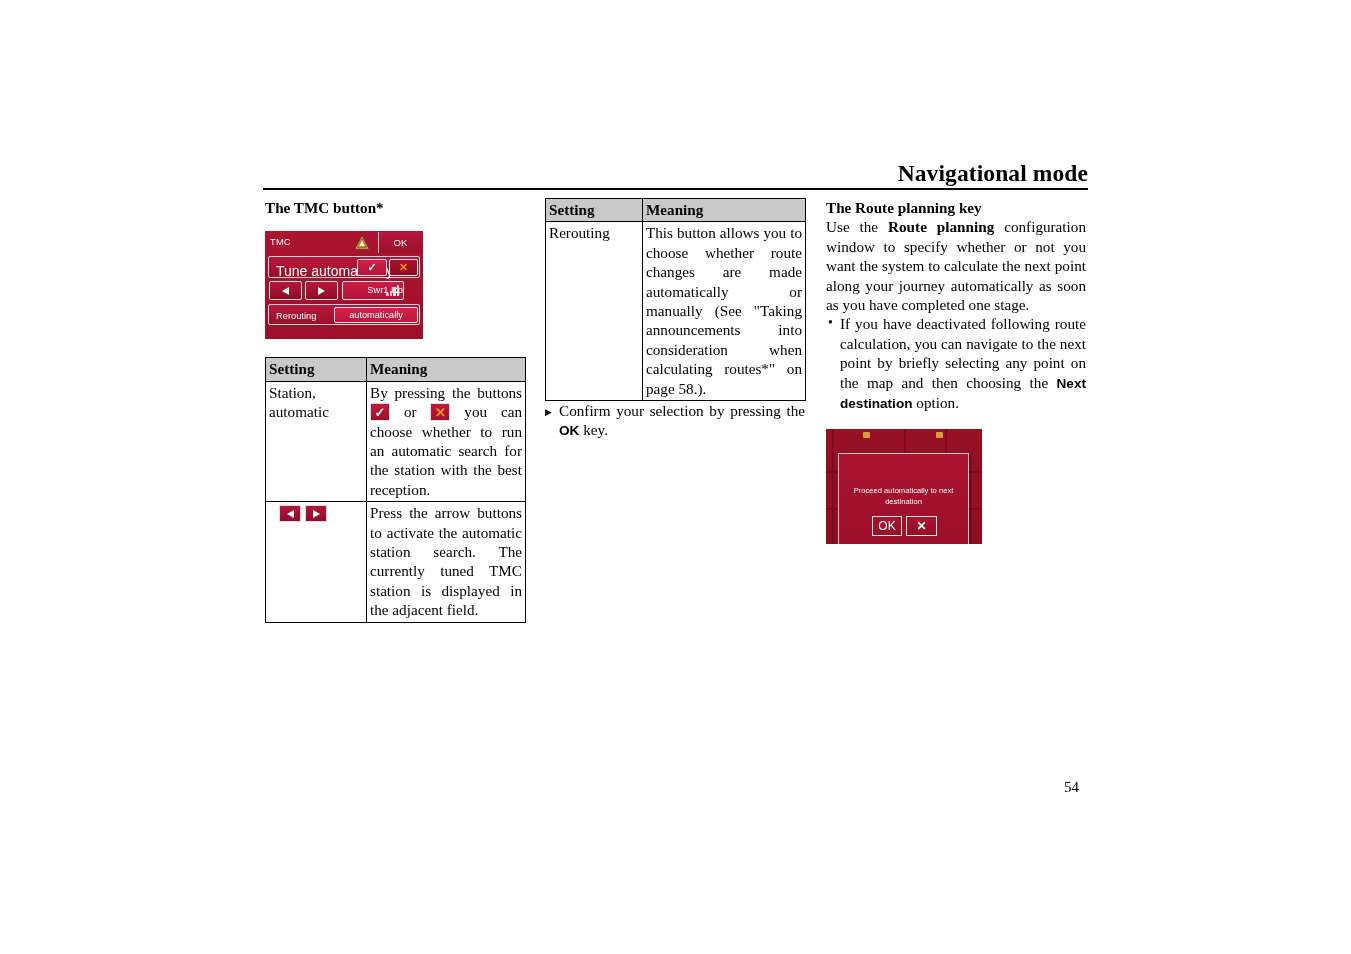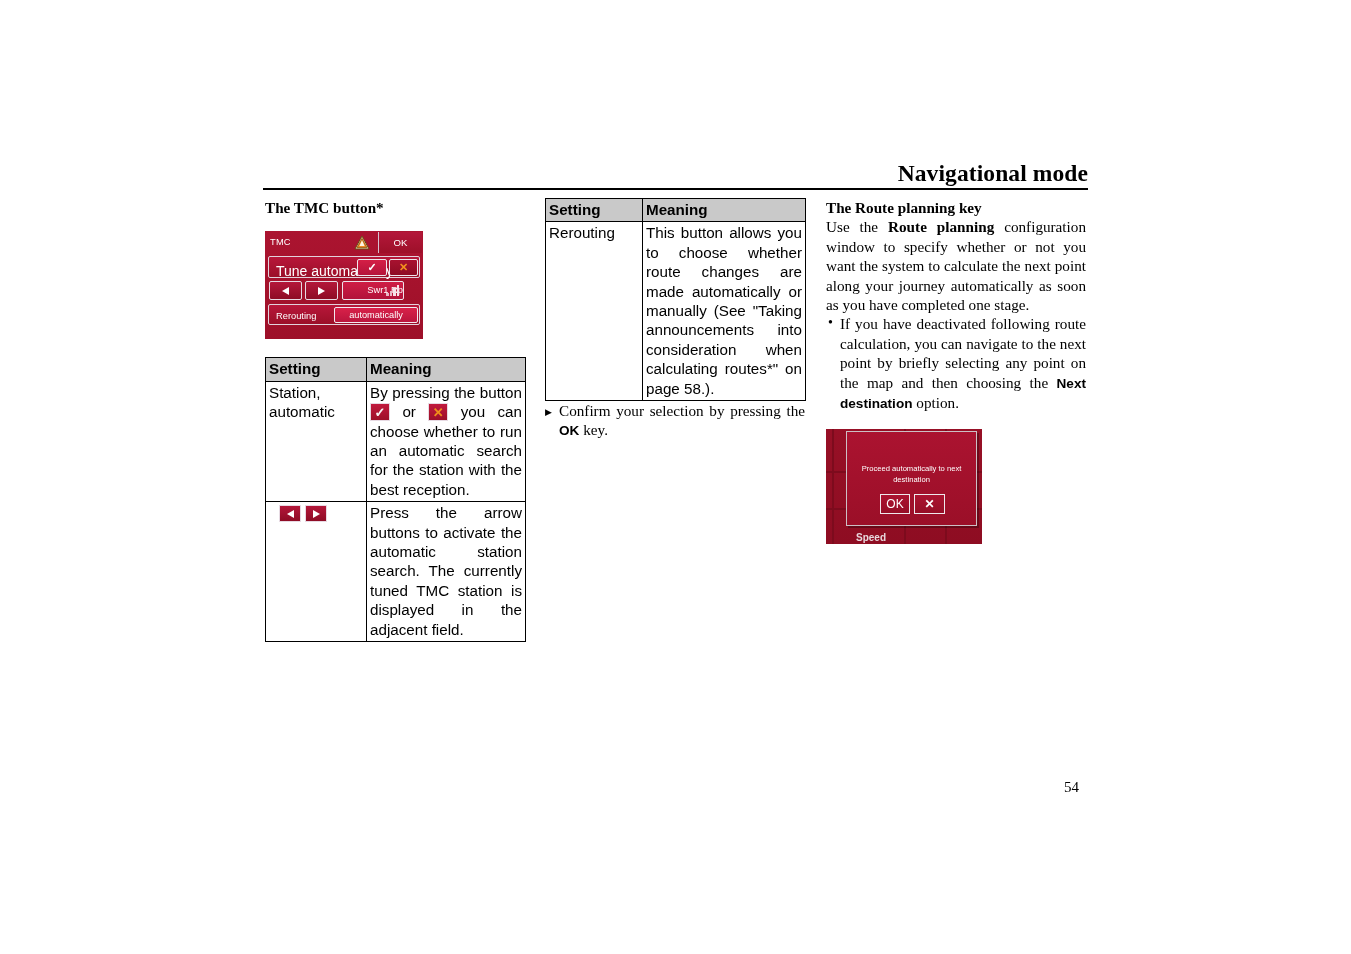--- a/index.html
+++ b/index.html
@@ -216,21 +216,21 @@
     border-bottom: 4.5px solid transparent;
   }
   .arrow-left  { border-right: 7px solid #ffffff; }
   .arrow-right { border-left: 7px solid #ffffff; }
 
   
   table.doc {
     border-collapse: collapse;
     width: 260px;
     table-layout: fixed;
-    font-family: Liberation Sans, sans-serif;
+    font-family: Liberation Serif, serif;
   }
   table.doc th, table.doc td {
     border: 1.1px solid #000;
     padding: 1px 3px 2px 3px;
     vertical-align: top;
     font-size: 15.2px;
     line-height: 19.4px;
   }
   table.doc th {
     background: #c9c9c9;
@@ -345,27 +345,26 @@
   #nav-dialog-shot .speed-label {
     position: absolute;
     left: 30px; bottom: 1px;
     font-family: "Liberation Sans", sans-serif;
     font-size: 10px;
     font-weight: bold;
     color: #e8d8dd;
   }
   #nav-dialog {
     position: absolute;
-    left: 12px; top: 2px;
+    left: 12px; top: 24px;
     width: 131px; height: 95px;
     background: linear-gradient(180deg,#ab1330 0%,#9b0f28 100%);
     border: 1px solid #cdc0c5;
     box-sizing: border-box;
     box-shadow: 2px 2px 0 rgba(0,0,0,.28);
-    margin-left: 8px;
   }
   #nav-dialog .msg {
     position: absolute;
     left: 8px; right: 8px; top: 31px;
     font-family: "Liberation Sans", sans-serif;
     font-size: 7.6px;
     line-height: 11px;
     color: #ffffff;
     text-align: center;
   }
@@ -463,21 +462,21 @@
       </colgroup>
     <thead>
       <tr>
         <th>Setting</th>
         <th>Meaning</th>
       </tr>
     </thead>
     <tbody>
       <tr>
         <td>Station, automatic</td>
-        <td><span>By pressing the button</span>
+        <td><span>By pressing the buttons</span>
           <span class="chip chip-check"><span class="g">✓</span></span>
           <span>or</span>
           <span class="chip chip-cross"><span class="g">✕</span></span>
           <span>you can choose whether to run an automatic search for the station with the best reception.</span></td>
       </tr>
       <tr>
         <td class="nojust">
           <span class="arrow-chip-pair">
             <span class="chip arrow">
                 <span class="g">

